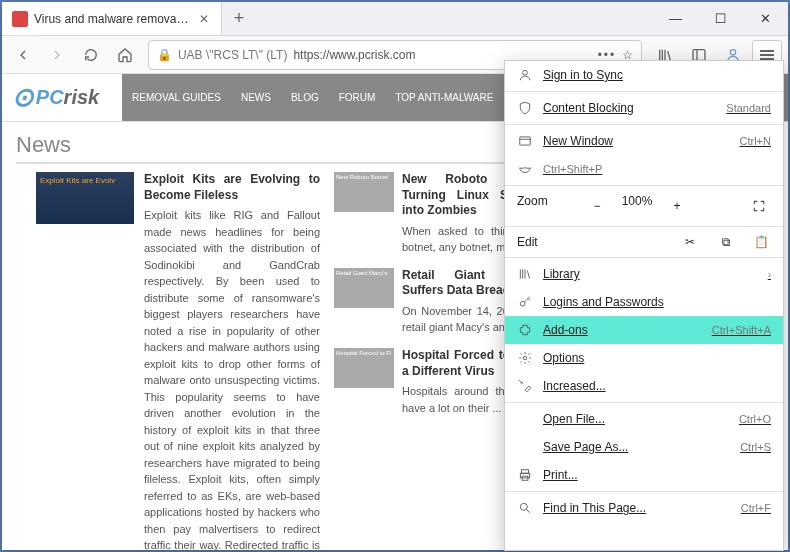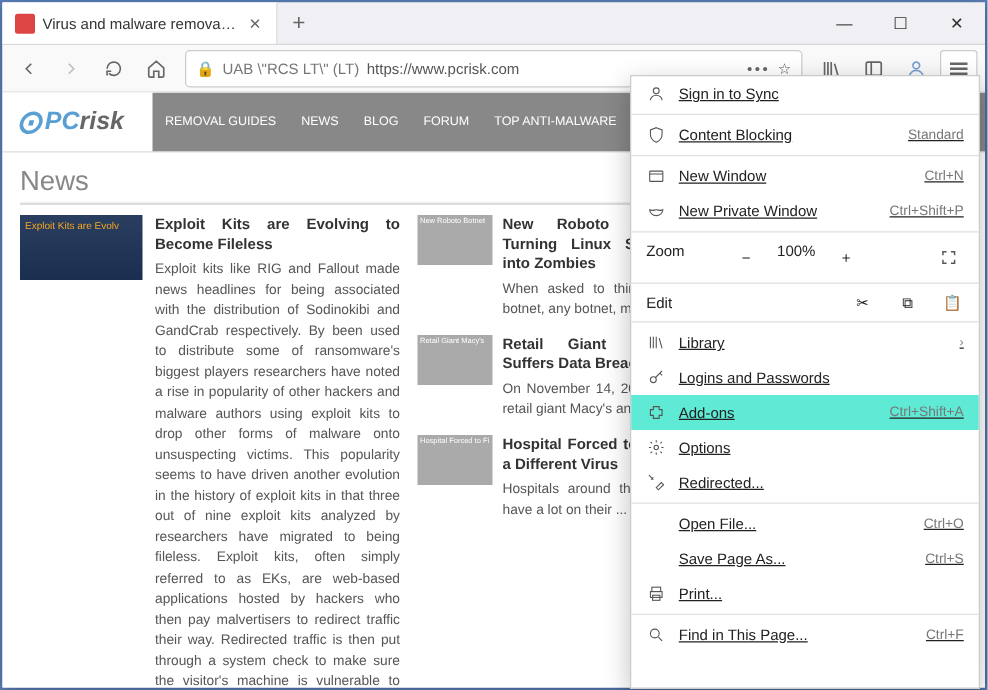--- a/index.html
+++ b/index.html
@@ -30,21 +30,21 @@
 .logo .pc { color: #5a9fd4; }
 .sitenav { flex: 1; background: #888; height: 100%; display: flex; align-items: center; }
 .sitenav a { color: #fff; font-size: 10px; padding: 0 10px; text-decoration: none; }
 .page { padding: 10px 14px; display: flex; gap: 20px; height: calc(100% - 48px); overflow: hidden; }
 .maincol { flex: 1; min-width: 0; }
 .sidebar-col { width: 210px; }
 .h-news { font-size: 22px; color: #888; font-weight: normal; border-bottom: 2px solid #ddd; padding-bottom: 4px; margin-bottom: 8px; }
 .article-row { display: flex; gap: 14px; margin-bottom: 10px; }
 .art-left { display: flex; gap: 10px; flex: 1; }
 .thumb { width: 60px; height: 40px; background: #aaa; font-size: 6px; color: #fff; padding: 2px; flex-shrink: 0; position: relative; }
-.thumb1 { width: 98px; height: 52px; background: linear-gradient(#2a3f5f,#1a2f4f); color: #f5a623; font-size: 8px; padding: 4px; }
+.thumb1 { width: 98px; height: 52px; background: linear-gradient(#2a3f5f,#1a2f4f); color: #f5a623; font-size: 8px; padding: 4px; margin-left: 20px; }
 .art-body { font-size: 11px; color: #555; text-align: justify; line-height: 1.5; }
 .art-title { font-weight: bold; color: #333; font-size: 12px; margin-bottom: 4px; line-height: 1.3; }
 .side-search { height: 30px; border: 1px solid #ddd; background: #f8f8f8; border-radius: 3px; padding: 0 8px; font-size: 11px; color: #999; display: flex; align-items: center; margin-bottom: 10px; }
 .side-h { font-size: 15px; color: #888; border-bottom: 2px solid #ddd; padding-bottom: 4px; margin-bottom: 6px; }
 .side-list { font-size: 11px; color: #5a9fd4; }
 .side-list div { padding: 3px 0; }
 .side-h2 { font-size: 15px; color: #888; border-bottom: 2px solid #ddd; padding-bottom: 4px; margin: 14px 0 6px; }
 .glob { font-weight: bold; font-size: 14px; color: #444; margin-bottom: 6px; }
 .side-text { font-size: 10px; color: #666; text-align: center; line-height: 1.4; }
 
@@ -247,21 +247,20 @@
       </span>
     <span class="menu-label">New Window</span>
     <span class="menu-kbd">Ctrl+N</span>
   </div>
   <div class="menu-row">
     <span class="menu-icon">
         <svg viewBox="0 0 24 24">
           <path d="M3 10c0 4 4 8 9 8s9-4 9-8c-3 2-6 0-9 0s-6 2-9 0z"></path>
         </svg>
       </span>
-    <span class="menu-label">New Private Window</span>
     <span class="menu-kbd">Ctrl+Shift+P</span>
   </div>
   <div class="menu-sep"></div>
   <div class="zoom-row">
     <span class="menu-label" style="flex:0 0 60px">Zoom</span>
     <span class="zoom-btn">−</span>
     <span class="zoom-val">100%</span>
     <span class="zoom-btn">+</span>
     <span style="flex:1"></span>
     <span class="zoom-btn">
@@ -315,21 +314,21 @@
         </svg>
       </span>
     <span class="menu-label">Options</span>
   </div>
   <div class="menu-row">
     <span class="menu-icon">
         <svg viewBox="0 0 24 24">
           <path d="M12 19l7-7 3 3-7 7-3-3zM2 2l6 6M5 8l3-3"></path>
         </svg>
       </span>
-    <span class="menu-label">Redirected...</span>
+    <span class="menu-label">Increased...</span>
   </div>
   <div class="menu-sep"></div>
   <div class="menu-row">
     <span class="menu-icon"></span>
     <span class="menu-label">Open File...</span>
     <span class="menu-kbd">Ctrl+O</span>
   </div>
   <div class="menu-row">
     <span class="menu-icon"></span>
     <span class="menu-label">Save Page As...</span>

